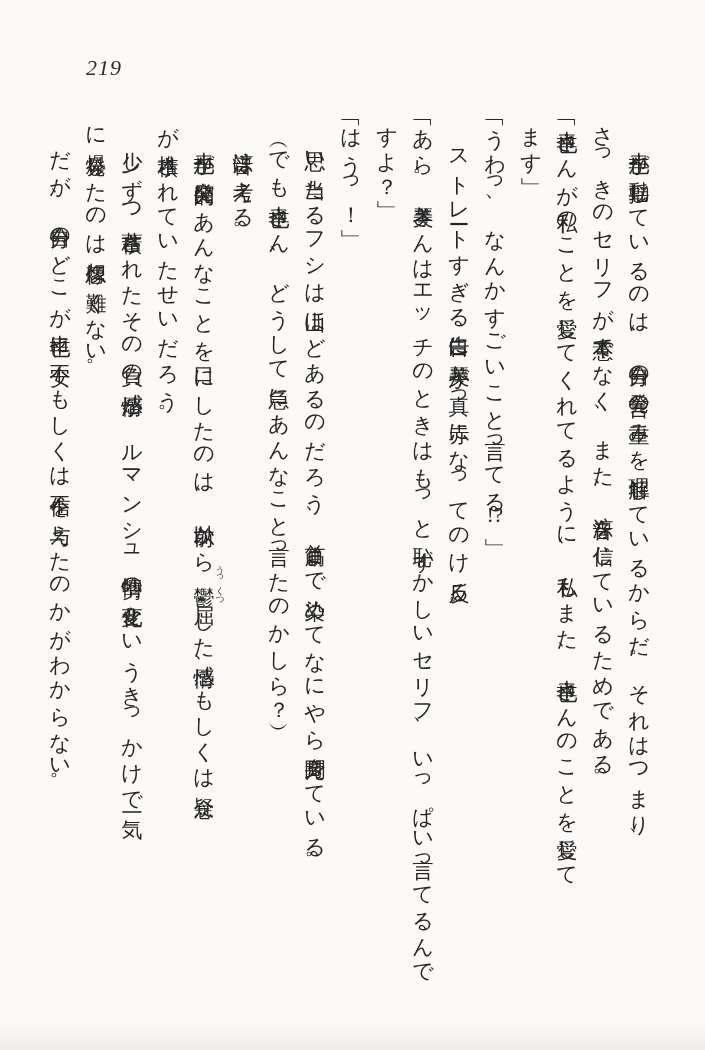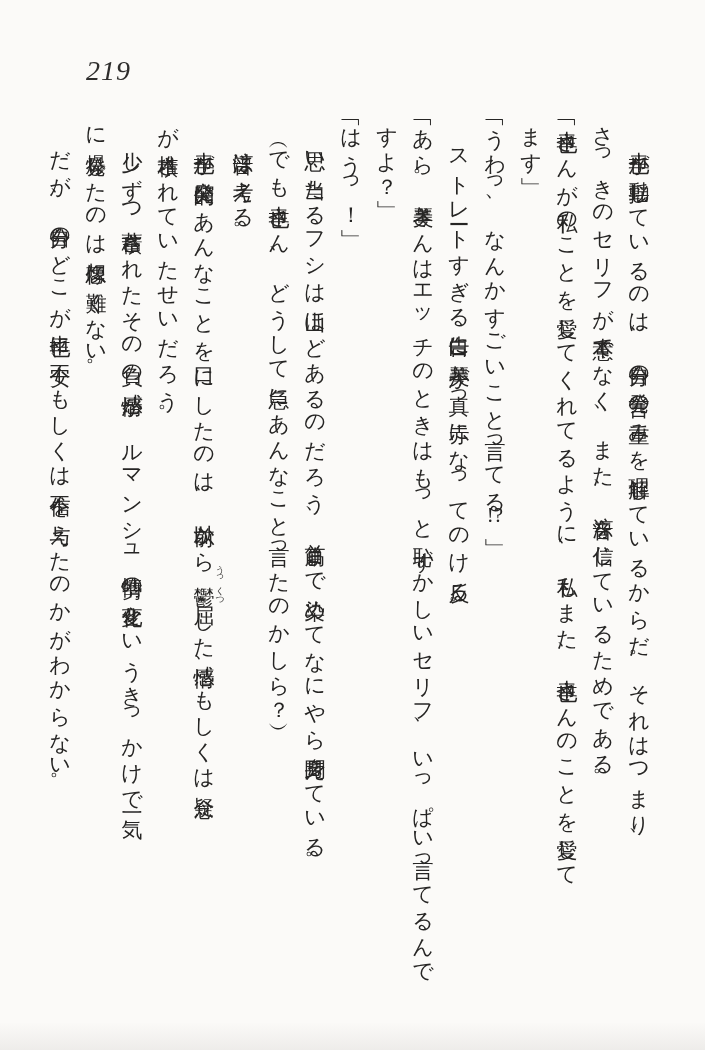--- a/index.html
+++ b/index.html
@@ -24,21 +24,21 @@
     position: absolute;
     left: 0; right: 0; bottom: 0;
     height: 28px;
     background: linear-gradient(to bottom, rgba(0,0,0,0), rgba(120,115,110,0.10));
     pointer-events: none;
   }
   .page-number {
     position: absolute;
     top: 55px;
     left: 86px;
-    font-size: 28px;
+    font-size: 22px;
     font-style: italic;
     letter-spacing: 1px;
     color: #2e2d2c;
   }
   .text-columns {
     position: absolute;
     top: 112px;
     right: 48px;
     width: 620px;
     height: 905px;

